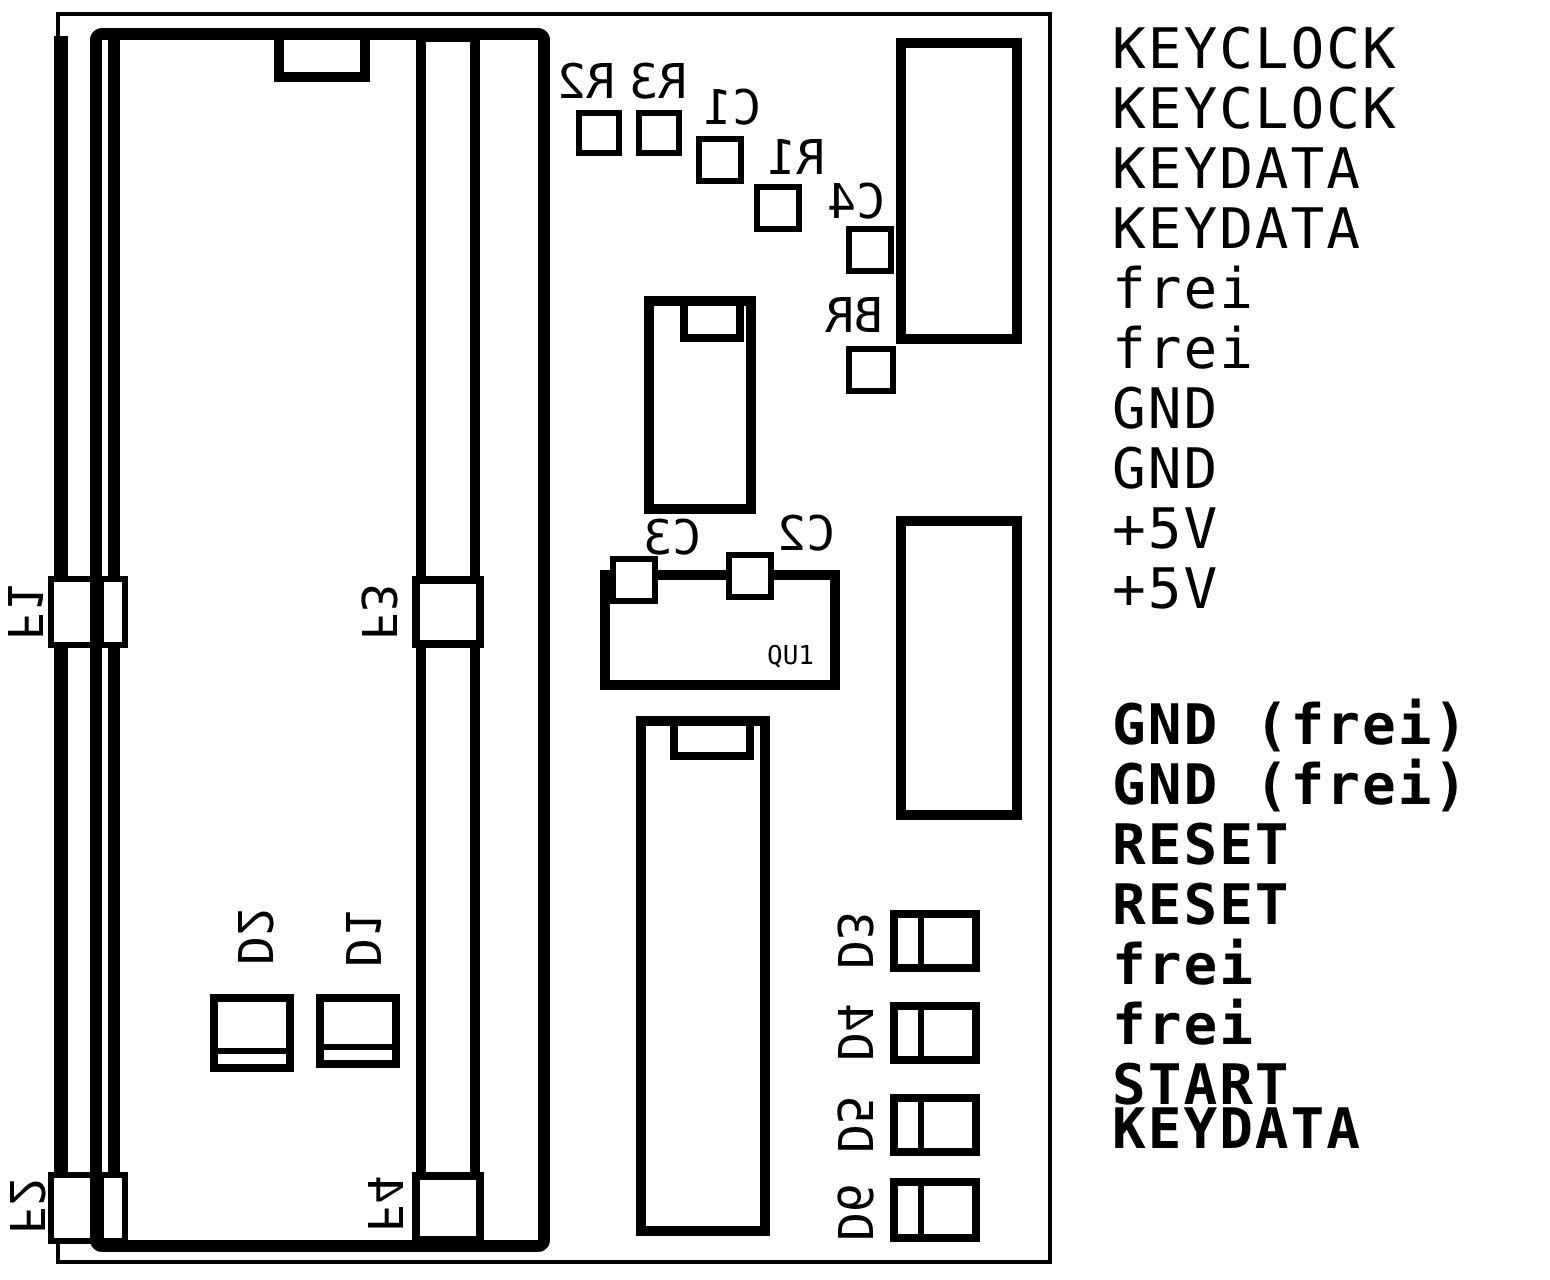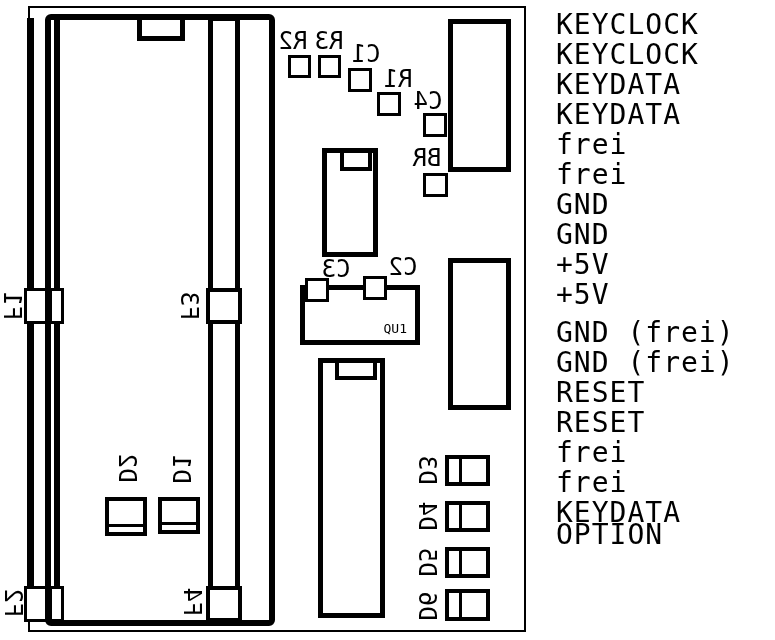--- a/index.html
+++ b/index.html
@@ -134,22 +134,22 @@
   <div class="line">KEYDATA</div>
   <div class="line">KEYDATA</div>
   <div class="line">frei</div>
   <div class="line">frei</div>
   <div class="line">GND</div>
   <div class="line">GND</div>
   <div class="line">+5V</div>
   <div class="line">+5V</div>
 </div>
 
-<div class="signals signals-lower abs" style="top:318px;">
+<div class="signals signals-lower abs" style="top:348px;font-weight:bold;">
   <div class="line">GND (frei)</div>
   <div class="line">GND (frei)</div>
   <div class="line">RESET</div>
   <div class="line">RESET</div>
   <div class="line">frei</div>
   <div class="line">frei</div>
+  <div class="line">START</div>
   <div class="line">KEYDATA</div>
-  <div class="line">OPTION</div>
 </div>
 
 </body></html>

